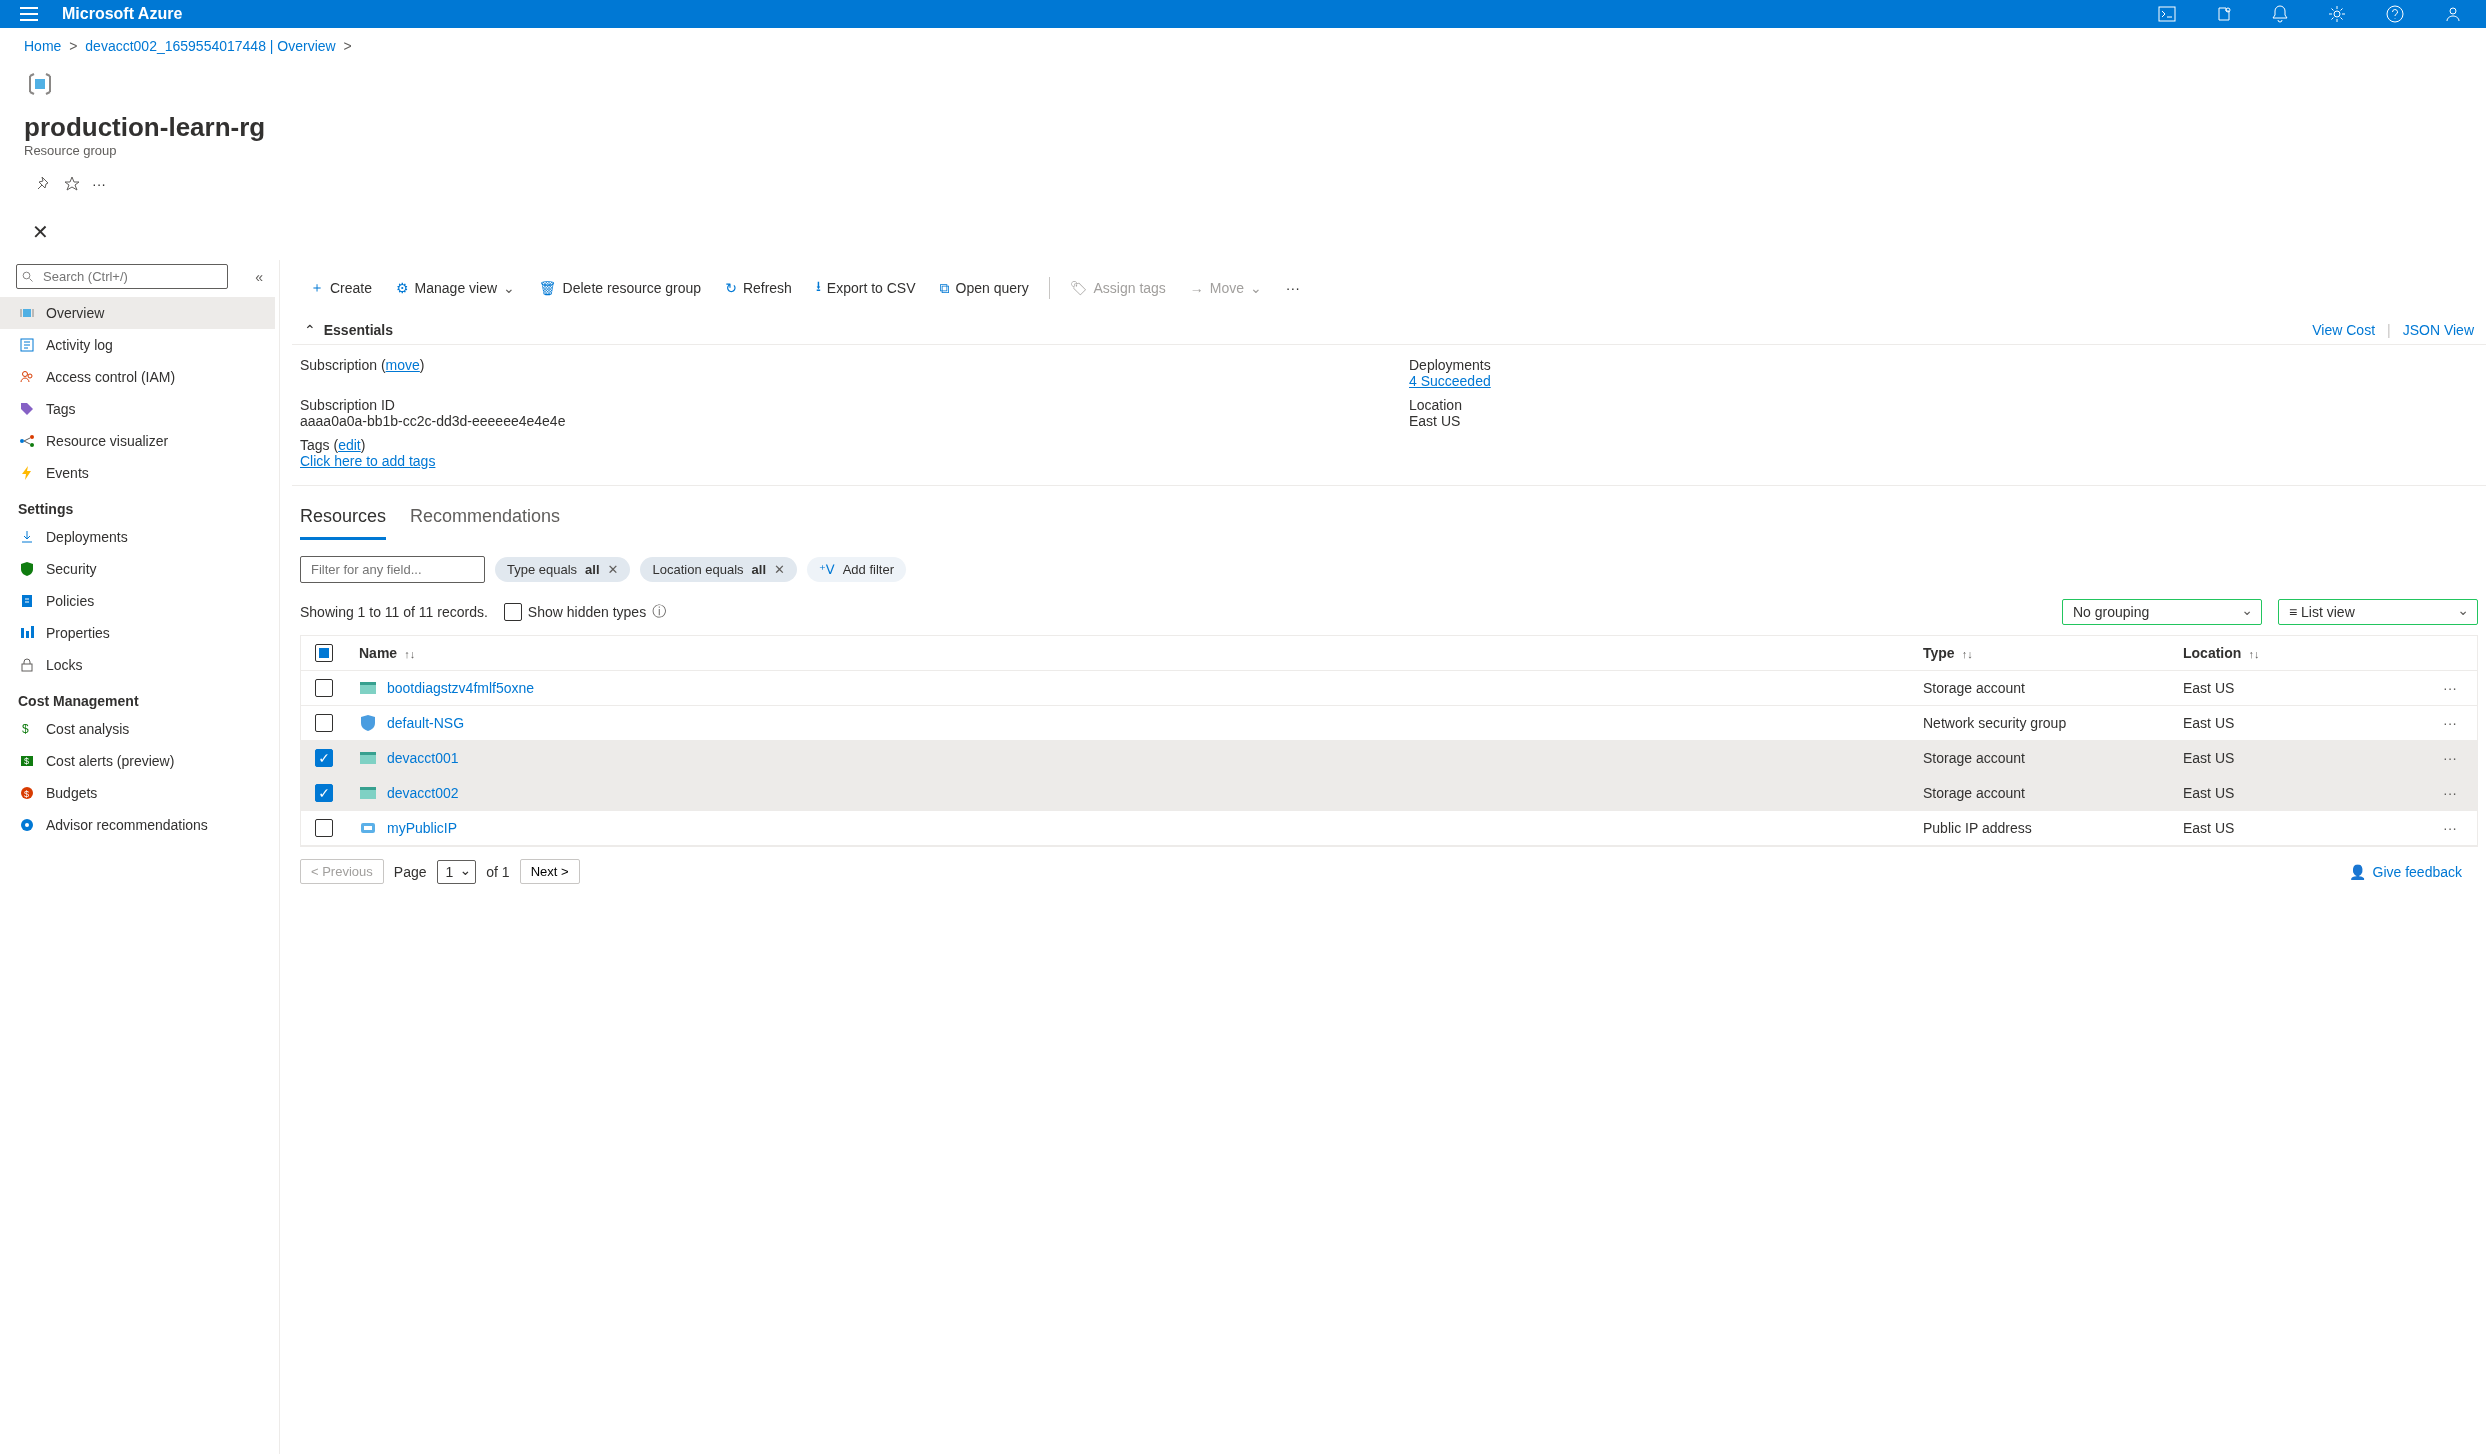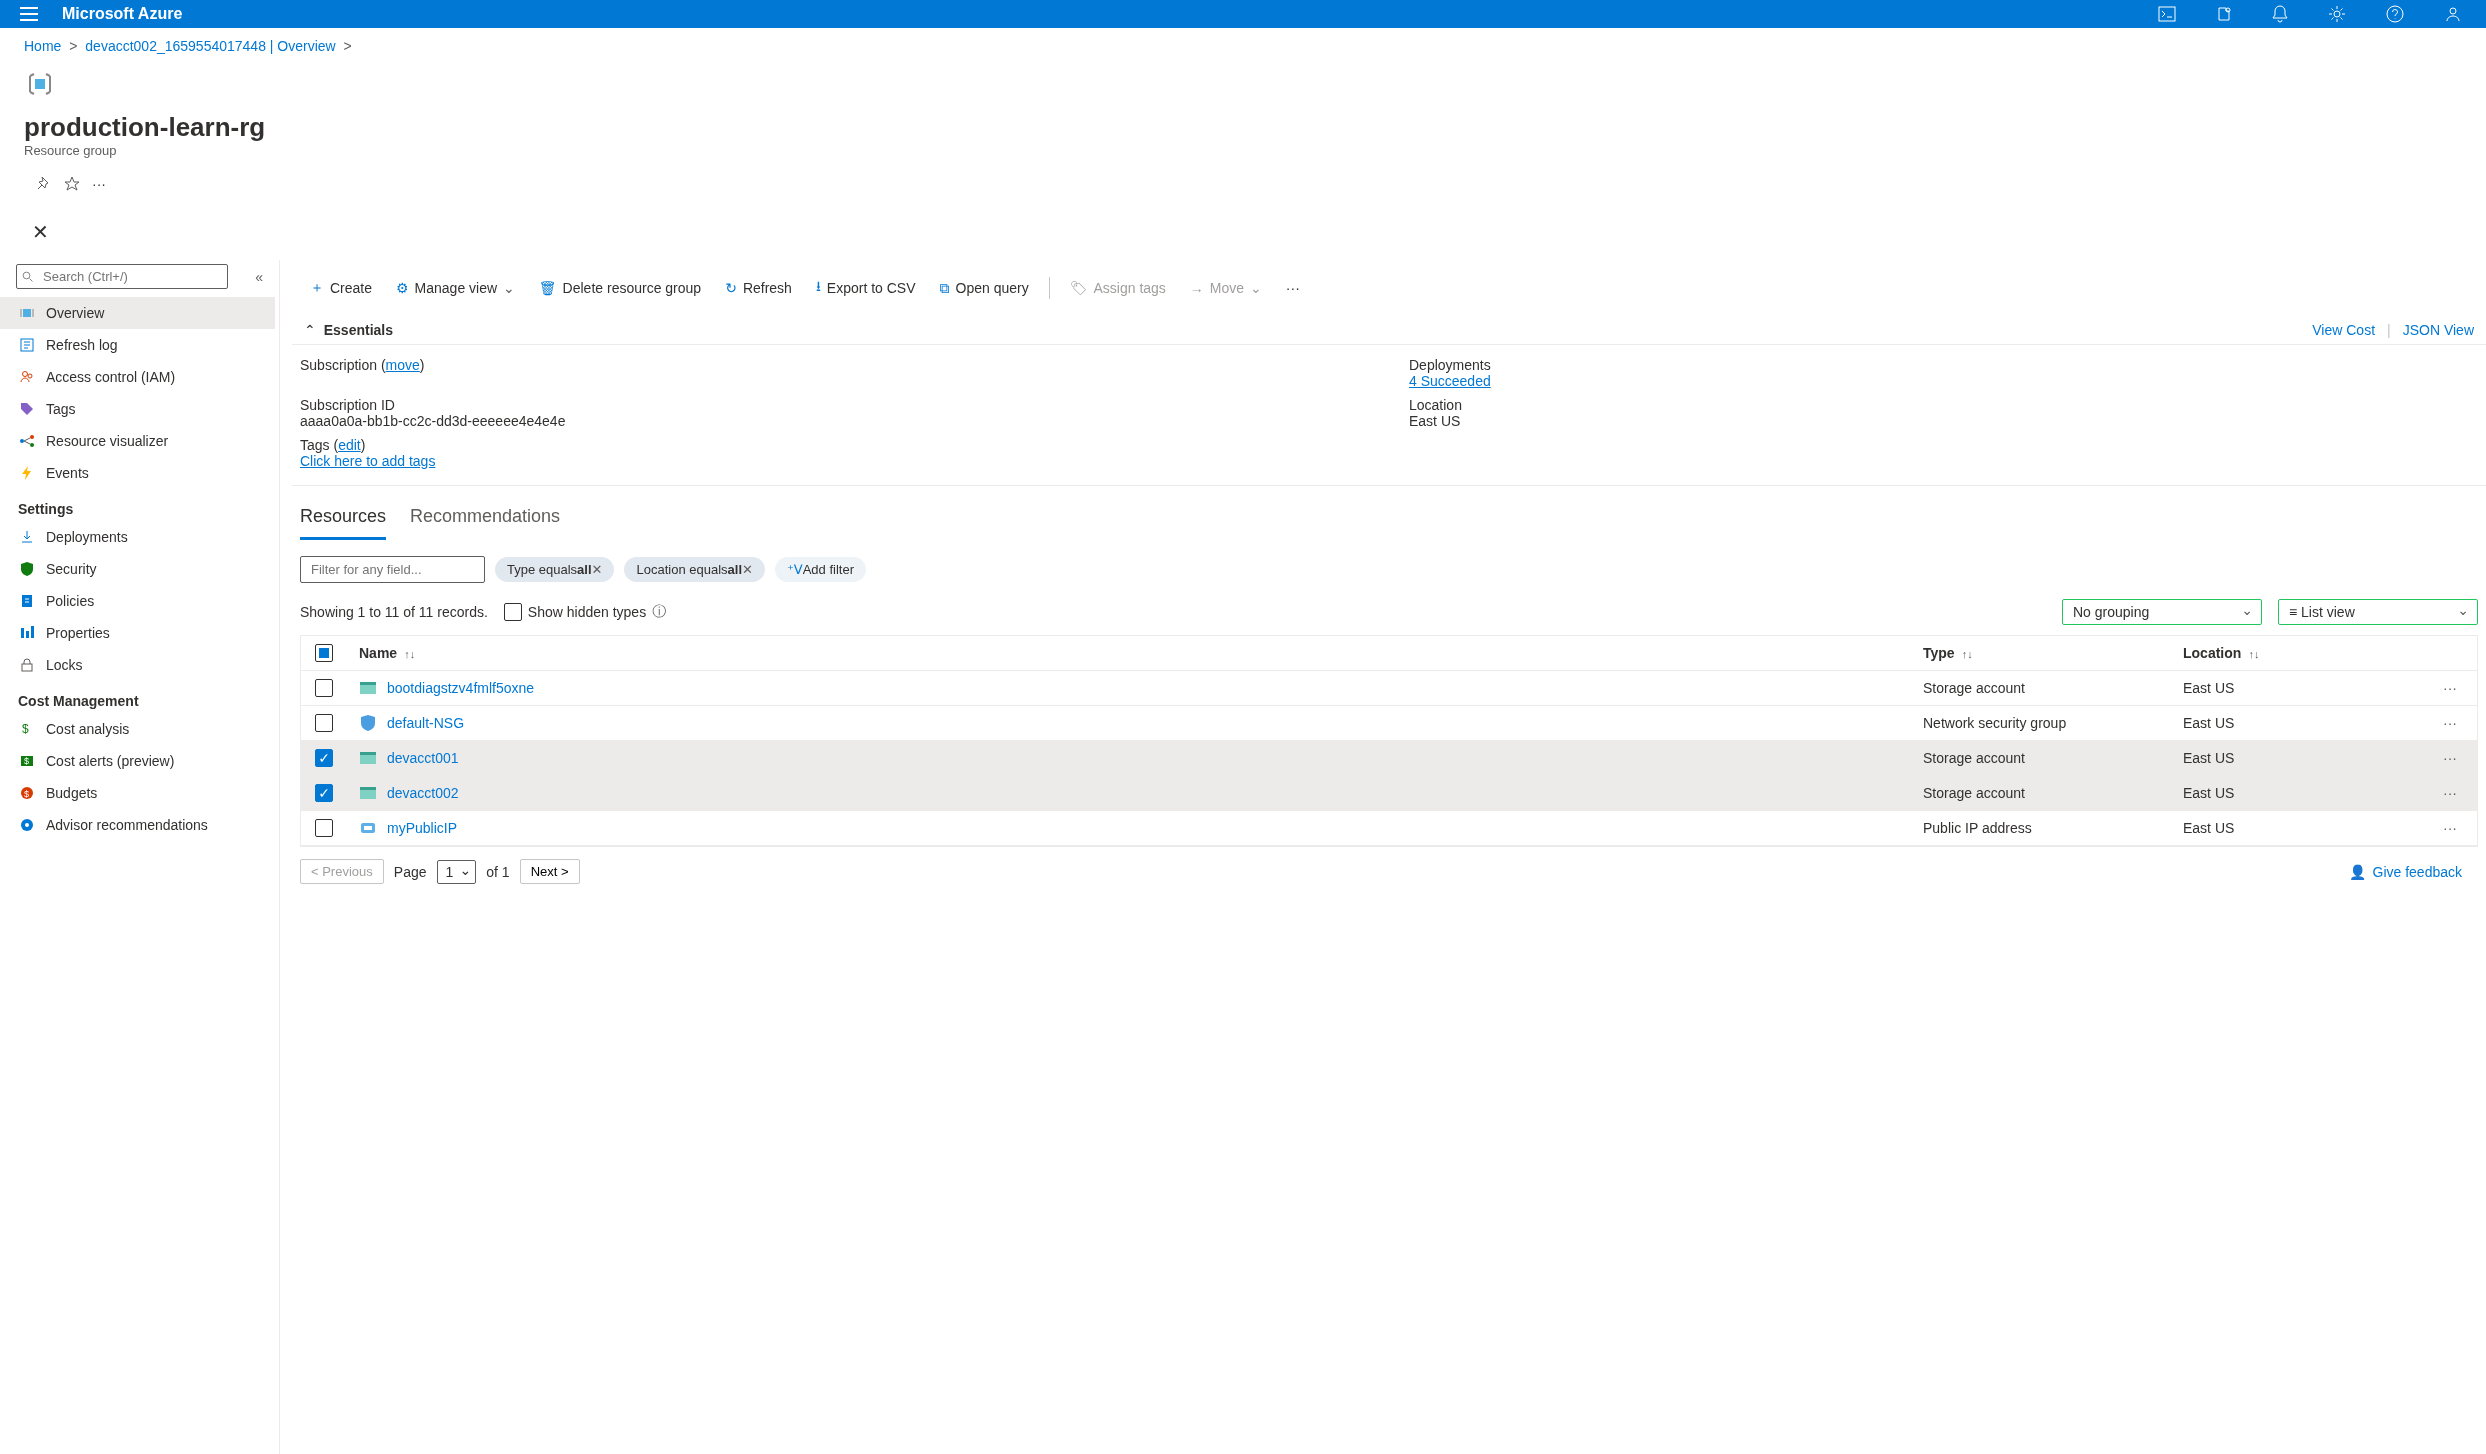--- a/index.html
+++ b/index.html
@@ -63,21 +63,21 @@
 .ess-cell a { color: #0078d4; text-decoration: underline; }
 
 
 .tabs { display: flex; gap: 24px; padding: 12px 8px 0; }
 .tab { padding: 8px 0 10px; cursor: pointer; font-size: 18px; color: #605e5c; }
 .tab.active { color: #323130; border-bottom: 3px solid #0078d4; font-weight: 400; }
 
 
 .filter-row { display: flex; align-items: center; gap: 10px; padding: 16px 8px 8px; flex-wrap: wrap; }
 .filter-input { border: 1px solid #605e5c; border-radius: 2px; padding: 5px 10px; width: 185px; font-size: 13px; }
-.pill { background: #e1e8ef; border-radius: 16px; padding: 5px 12px; display: flex; align-items: flex-start; gap: 0; font-size: 13px; cursor: pointer; }
+.pill { background: #e1e8ef; border-radius: 16px; padding: 5px 12px; display: flex; align-items: flex-start; gap: 8px; font-size: 13px; cursor: pointer; }
 .pill .bold { font-weight: 600; }
 .pill .x { color: #605e5c; }
 .pill.light { background: #eef3f8; }
 
 .records-row { display: flex; align-items: center; gap: 16px; padding: 8px 8px 10px; }
 .records-row .sel { border: 1px solid #22c55e; border-radius: 2px; padding: 4px 28px 4px 10px; min-width: 200px; position: relative; background: #fff; cursor: pointer; }
 .records-row .sel::after { content: "⌄"; position: absolute; right: 8px; top: 2px; color: #605e5c; }
 .records-row label { display: flex; align-items: center; gap: 6px; }
 
 
@@ -213,21 +213,21 @@
         </span>
       <span>Overview</span>
     </div>
     <div class="side-item">
       <span class="side-icon">
           <svg width="16" height="16" viewBox="0 0 16 16">
             <rect x="2" y="2" width="12" height="12" stroke="#0078d4" fill="none"></rect>
             <path d="M5 5h6M5 8h6M5 11h4" stroke="#0078d4"></path>
           </svg>
         </span>
-      <span>Refresh log</span>
+      <span>Activity log</span>
     </div>
     <div class="side-item">
       <span class="side-icon" style="color:#d83b01">
           <svg width="16" height="16" viewBox="0 0 16 16">
             <circle cx="6" cy="5" r="2.5" stroke="currentColor" fill="none"></circle>
             <path d="M2 13c0-2 2-4 4-4s4 2 4 4" stroke="currentColor" fill="none"></path>
             <circle cx="11" cy="7" r="2" stroke="currentColor" fill="none"></circle>
           </svg>
         </span>
       <span>Access control (IAM)</span>

